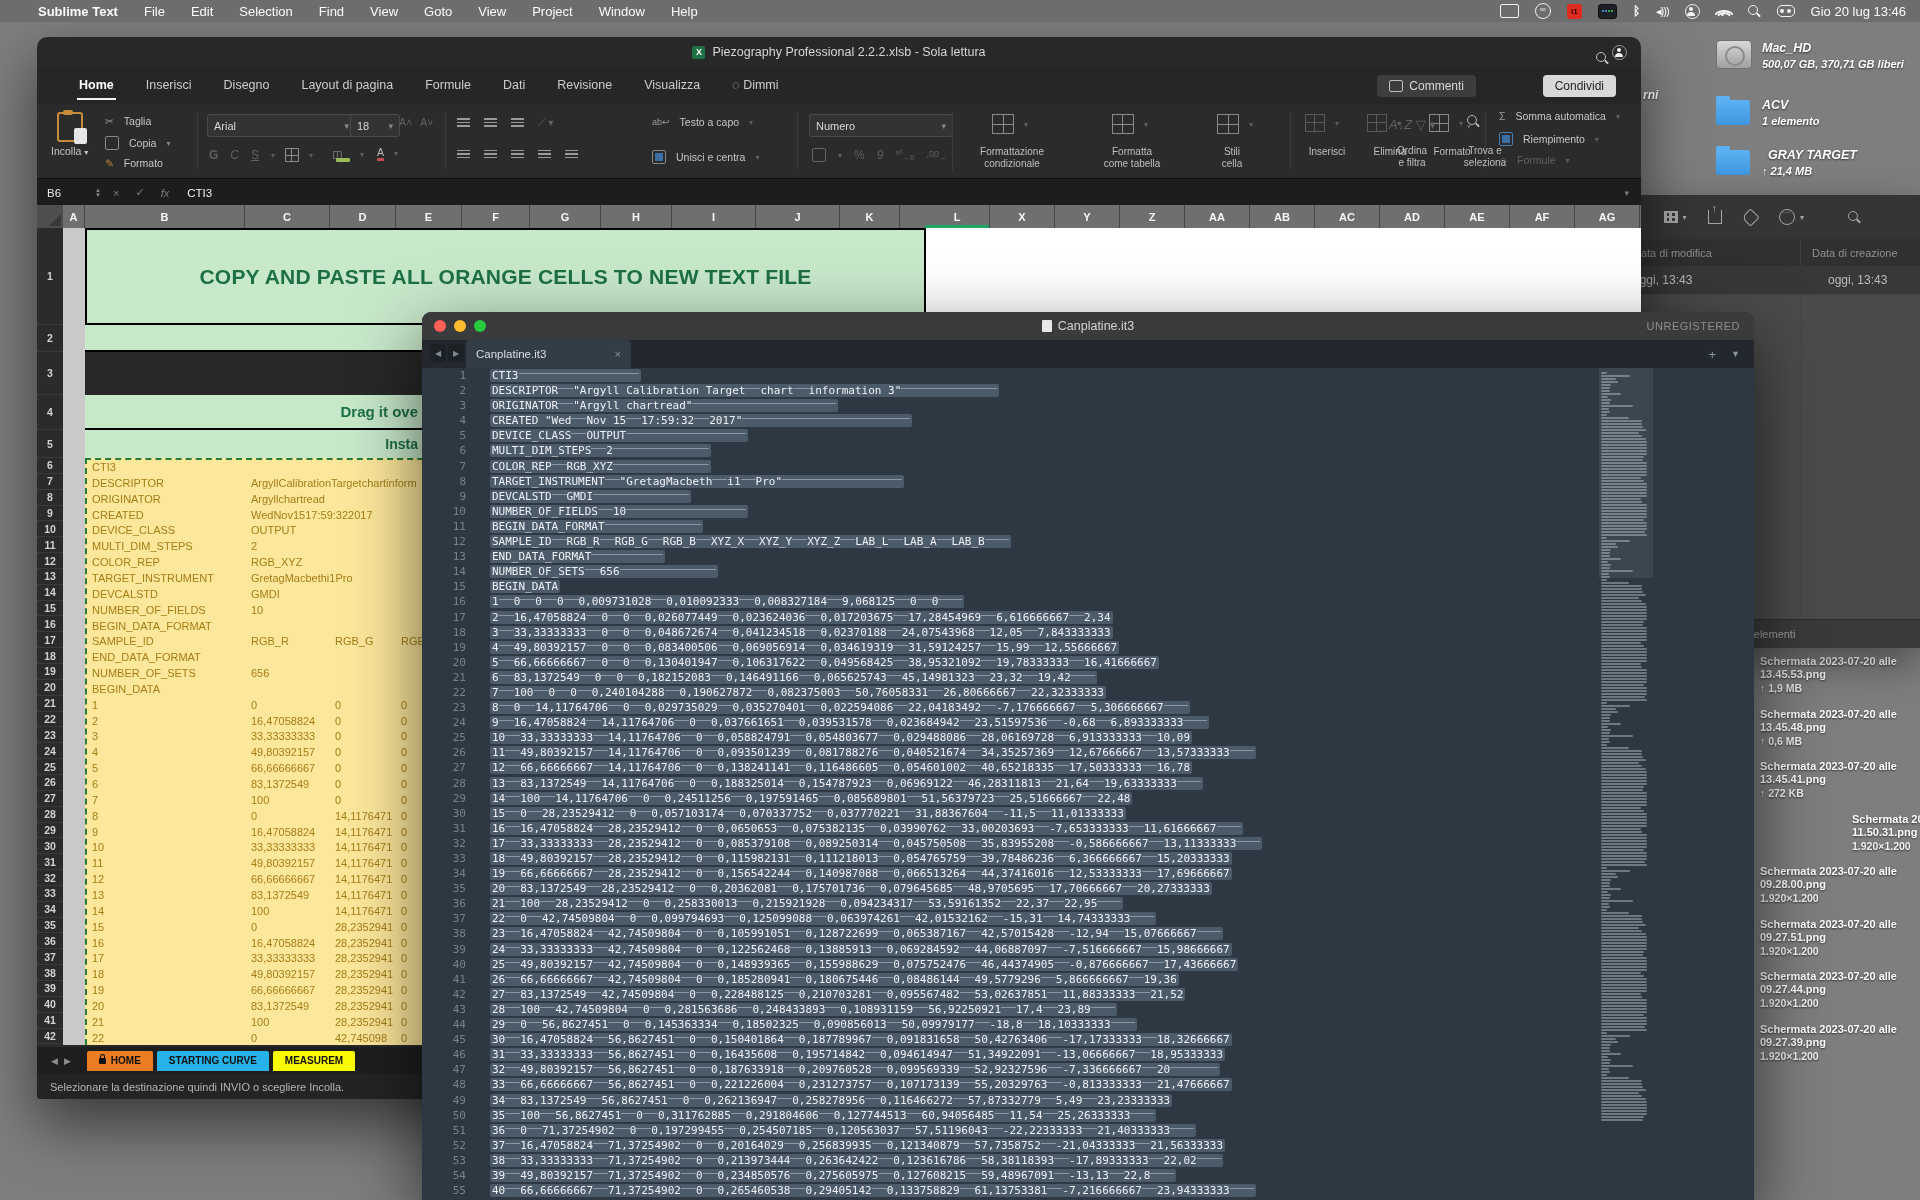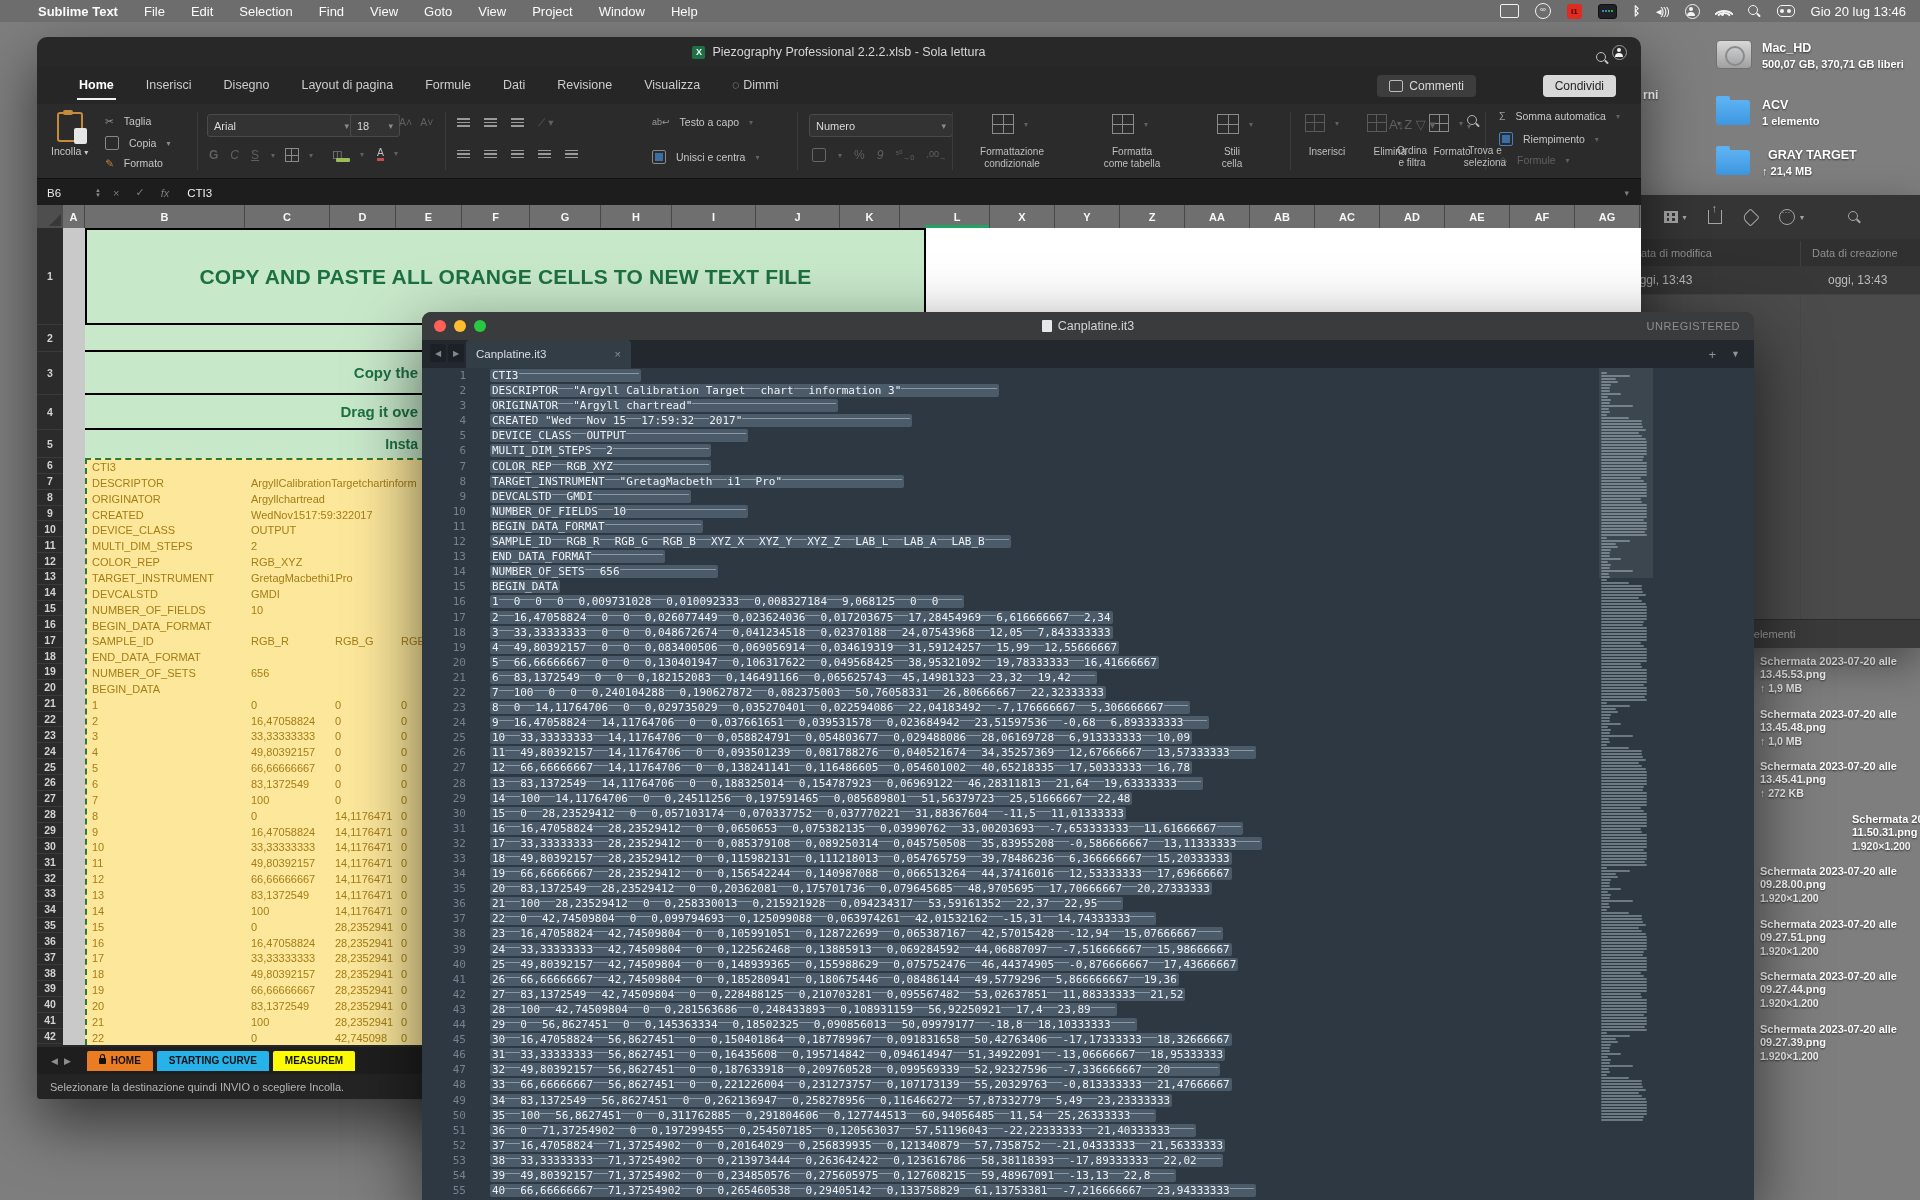--- a/index.html
+++ b/index.html
@@ -1,19 +1,19 @@
 <!DOCTYPE html>
 <html><head>
 <meta charset="utf-8">
 <style>
   html,body{margin:0;padding:0;}
   body{width:1920px;height:1200px;overflow:hidden;background:#7e7e7e;
        font-family:"Liberation Sans","DejaVu Sans",sans-serif;position:relative;}
   #screen{position:absolute;inset:0;}
-  .abs{position:absolute;}
+  .abs{position:absolute;font-style:italic;}
 
   
   #menubar{position:absolute;left:0;top:0;width:1920px;height:22px;background:#6d6d6d;
            color:#fbfbfb;font-size:13px;display:flex;align-items:center;z-index:60;}
   #menubar .apple{margin-left:18px;font-size:14px;}
   #menubar .appname{font-weight:bold;margin-left:20px;}
   #menu-items{display:flex;}
   #menu-items .mi{margin-left:26px;}
   #mb-right{position:absolute;right:0;top:0;height:22px;display:flex;align-items:center;}
   #mb-right .sic{margin-right:16px;display:inline-flex;align-items:center;justify-content:center;height:16px;}
@@ -310,21 +310,21 @@
   <div class="abs dlabel" style="left:1768px;top:148px;font-size:12.5px">GRAY TARGET</div>
   <div class="abs dlabel" style="left:1762px;top:165px;font-size:11px">↑ 21,4 MB</div>
 
   <div id="desktop-files">
       <div class="dfile" style="left: 1760px; top: 655px;">
         <div>Schermata 2023-07-20 alle 13.45.53.png</div>
         <div class="inf">↑ 1,9 MB</div>
       </div>
       <div class="dfile" style="left: 1760px; top: 707.5px;">
         <div>Schermata 2023-07-20 alle 13.45.48.png</div>
-        <div class="inf">↑ 1,0 MB</div>
+        <div class="inf">↑ 0,6 MB</div>
       </div>
       <div class="dfile" style="left: 1760px; top: 760px;">
         <div>Schermata 2023-07-20 alle 13.45.41.png</div>
         <div class="inf">↑ 272 KB</div>
       </div>
       <div class="dfile" style="left: 1852px; top: 812.5px;">
         <div>Schermata 2023-07-20 alle 11.50.31.png</div>
         <div class="inf">1.920×1.200</div>
       </div>
       <div class="dfile" style="left: 1760px; top: 865px;">
@@ -605,23 +605,20 @@
         <div class="rowh" style="top: 784.75px; height: 15.85px;">41</div>
         <div class="rowh" style="top: 800.6px; height: 15.85px;">42</div>
       </div>
 
     <div id="grid-bg-colA"></div>
     <div id="grid-white-top"></div>
     <div id="banner">
         <span>COPY AND PASTE ALL ORANGE CELLS TO NEW TEXT FILE</span>
       </div>
     <div class="grow" style="top:288px;height:27px;width:337px;font-size:14px"></div>
-    <div class="grow" style="top:315px;height:43px;width:337px;font-size:15px;padding-right:4px">
-        <span>Copy the</span>
-      </div>
     <div class="grow" style="top:393px;height:28px;width:337px;font-size:14px;padding-right:4px;border-bottom:0">
         <span>Insta</span>
       </div>
     <div class="grow" style="top:358px;height:35px;width:337px;font-size:15px;padding-right:4px">
         <span>Drag it ove</span>
       </div>
     <div id="yellow">
         <div class="yrow" style="top: 0px;">
           <span class="yl">CTI3</span>
         </div>

